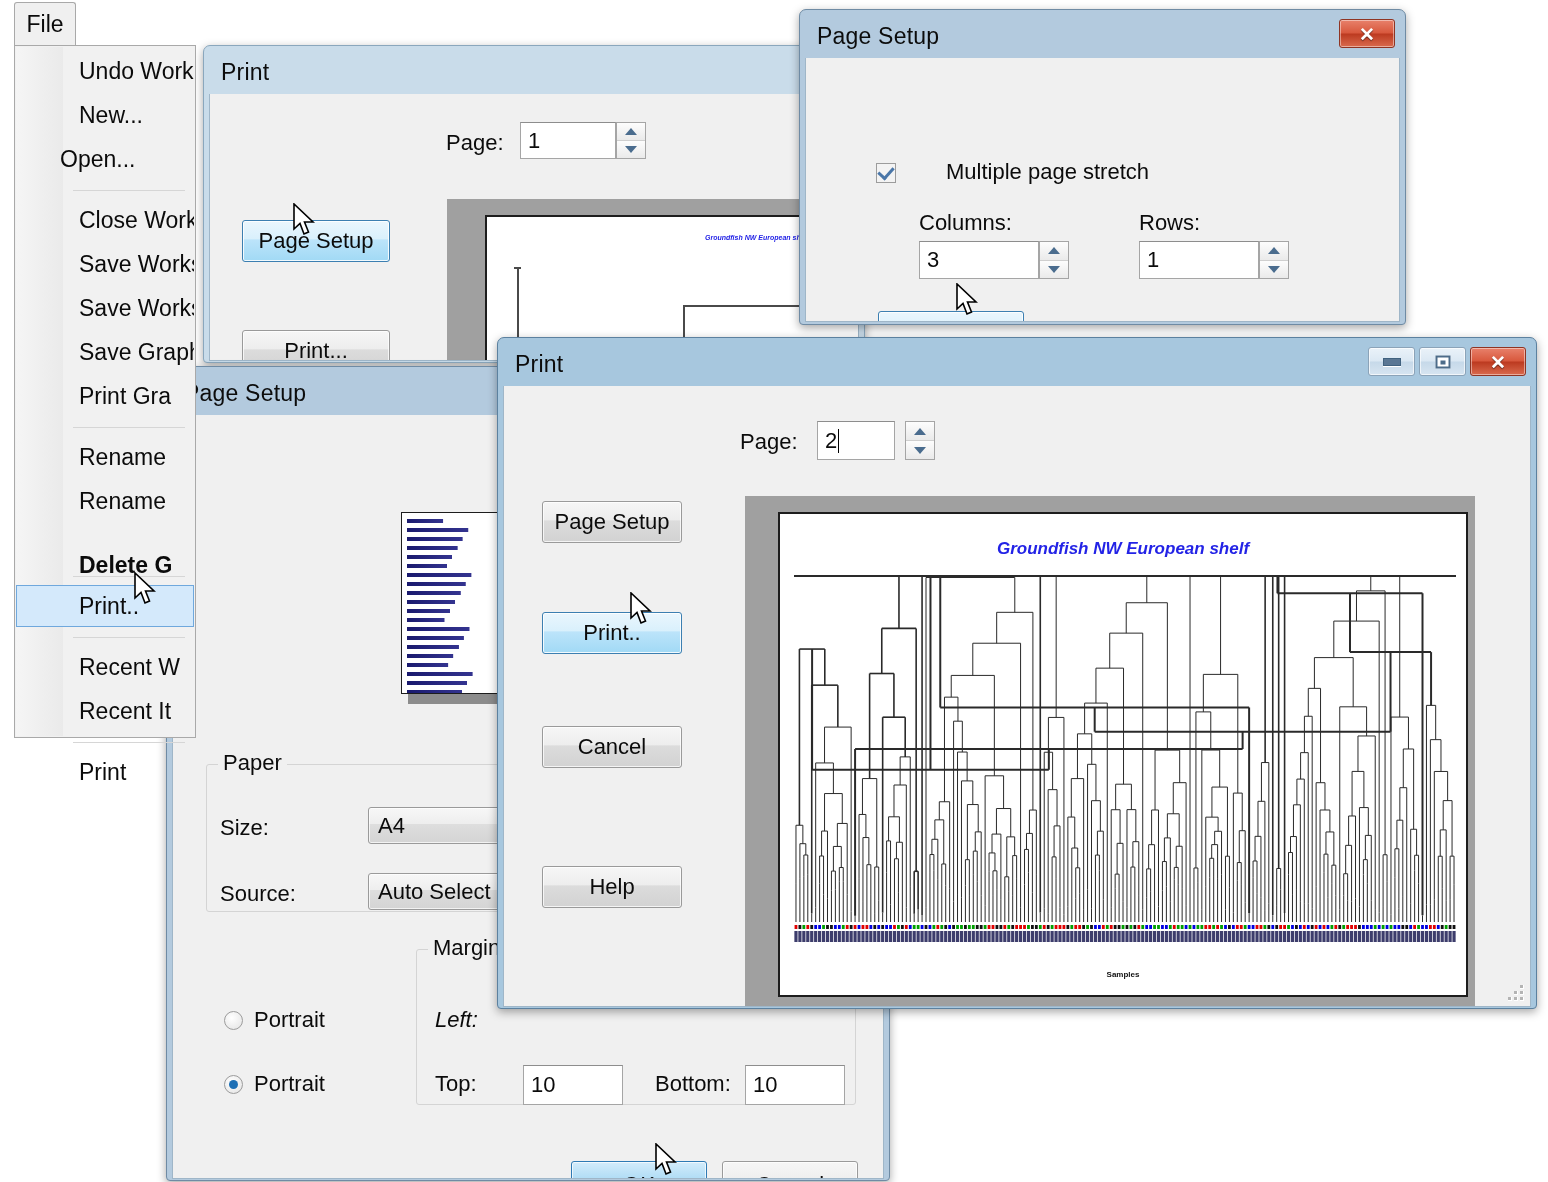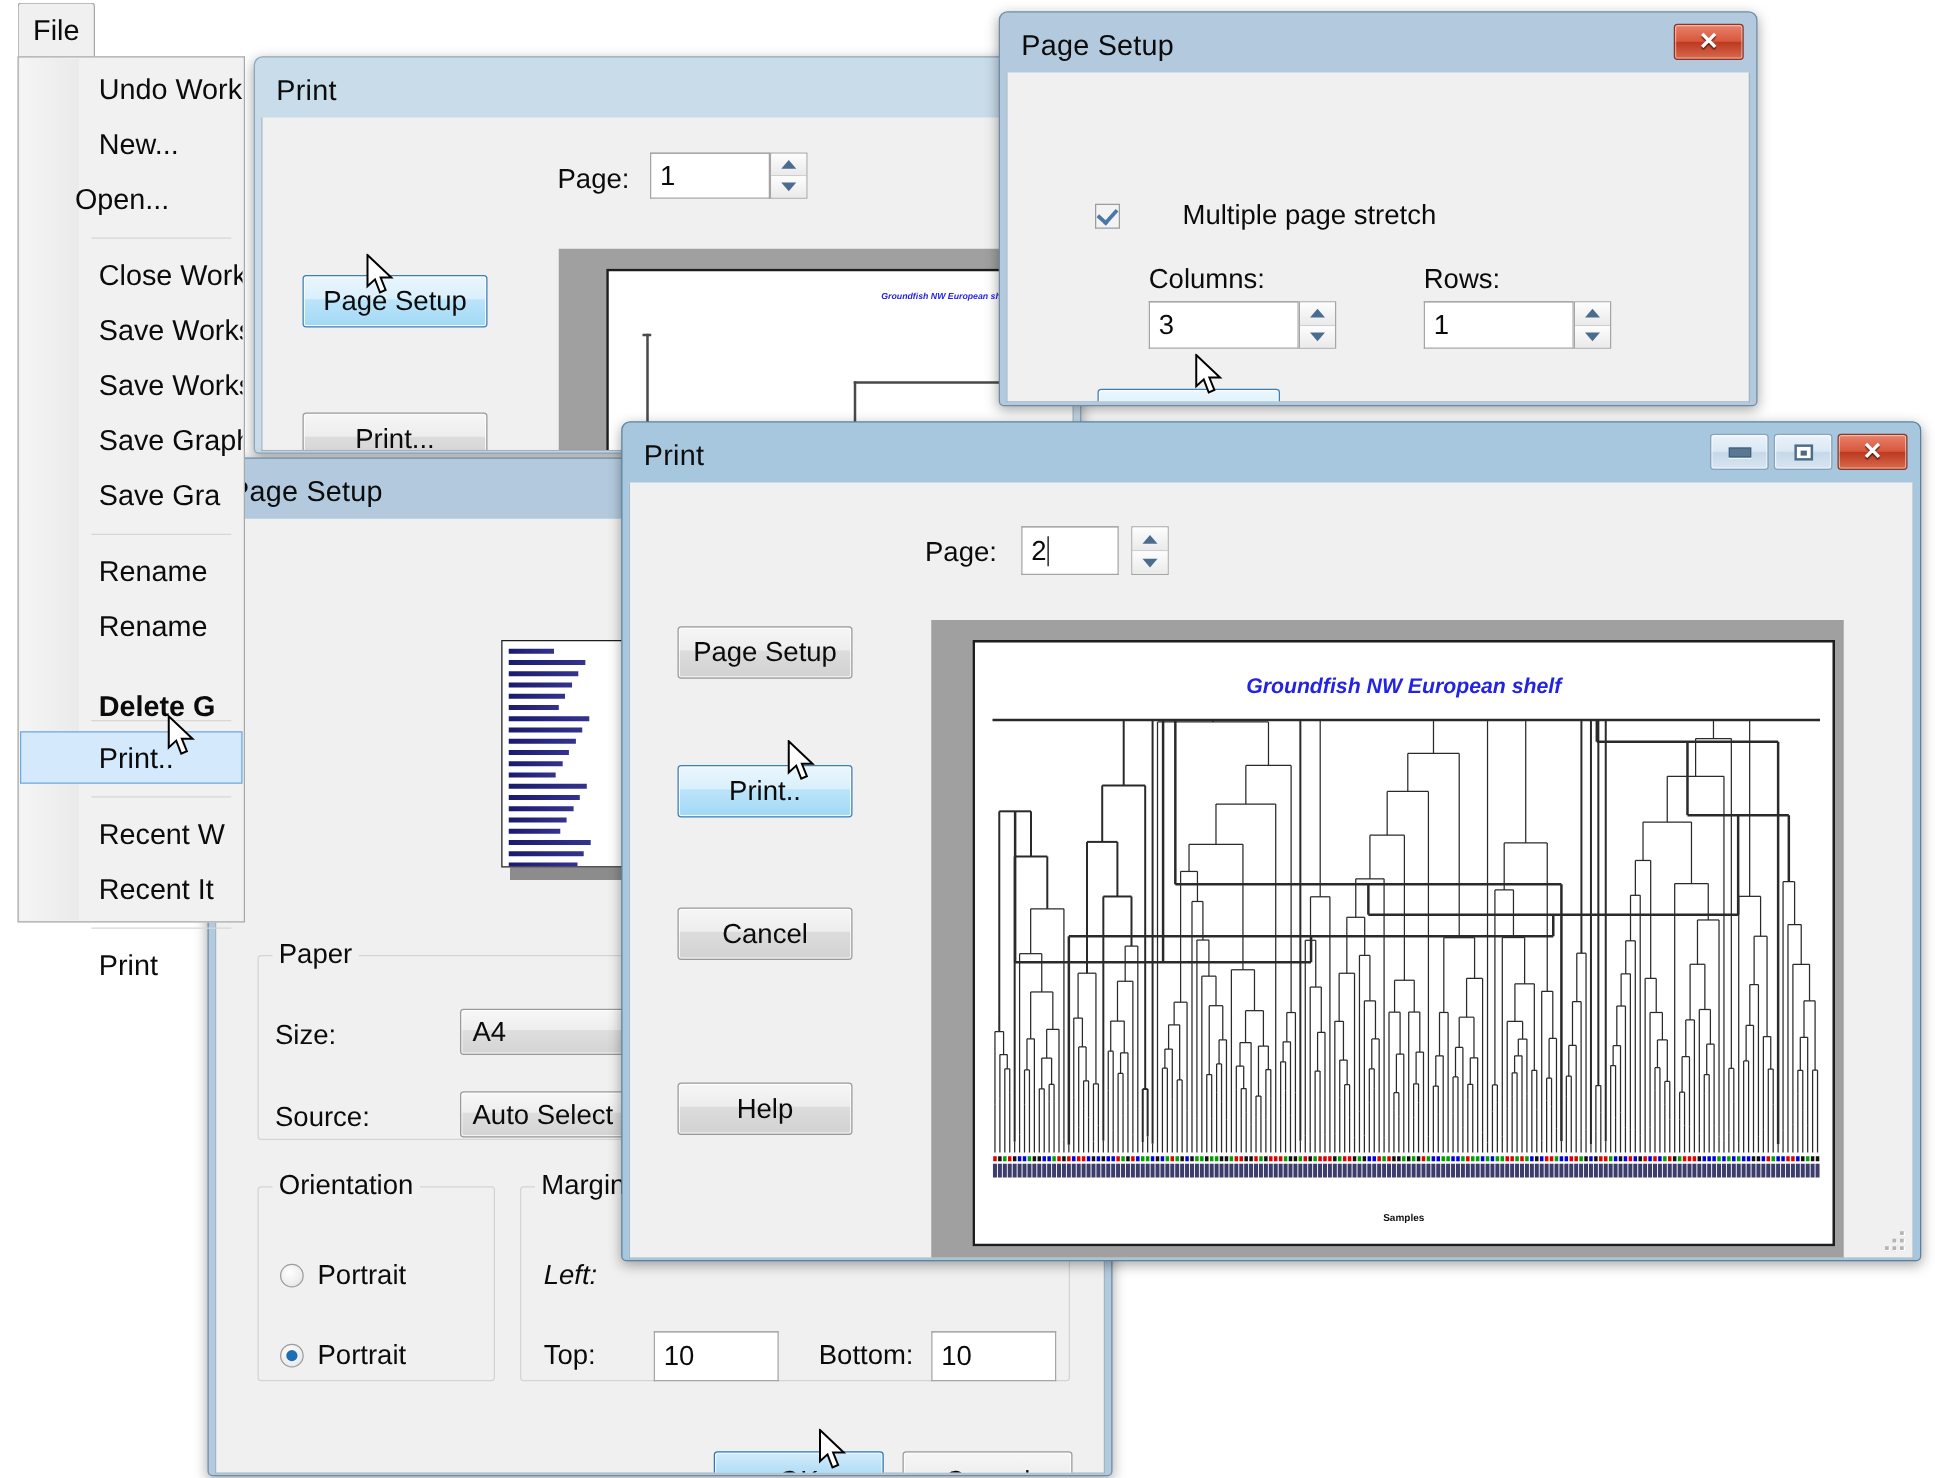--- a/index.html
+++ b/index.html
@@ -174,21 +174,21 @@
     <div class="menu-gutter"></div>
     <div id="menu-items">
         <div class="mi" style="top: 4px;">Undo Works</div>
         <div class="mi" style="top: 48px;">New...</div>
         <div class="mi" style="top: 92px; padding-left: 44px;">Open...</div>
         <div class="msep" style="top: 144px;"></div>
         <div class="mi" style="top: 153px;">Close Works</div>
         <div class="mi" style="top: 197px;">Save Worksp</div>
         <div class="mi" style="top: 241px;">Save Worksp</div>
         <div class="mi" style="top: 285px;">Save Graph</div>
-        <div class="mi" style="top: 329px;">Save Gra</div>
+        <div class="mi" style="top: 329px;">Print Gra</div>
         <div class="msep" style="top: 381px;"></div>
         <div class="mi" style="top: 390px;">Rename</div>
         <div class="mi" style="top: 434px;">Rename</div>
         <div class="mi" style="top: 498px; font-weight: bold;">Delete G</div>
         <div class="msep" style="top: 530px;"></div>
         <div class="mi sel" style="top: 539px;">Print..</div>
         <div class="msep" style="top: 591px;"></div>
         <div class="mi" style="top: 600px;">Recent W</div>
         <div class="mi" style="top: 644px;">Recent It</div>
         <div class="msep" style="top: 696px;"></div>
@@ -306,23 +306,20 @@
     </div>
 
     <div class="grp" style="left:33px;top:349px;width:650px;height:148px;">
       <div class="cap">Paper</div>
     </div>
     <div class="lbl" style="left:47px;top:400px;">Size:</div>
     <div class="combo" style="left:195px;top:392px;width:330px;">A4</div>
     <div class="lbl" style="left:47px;top:466px;">Source:</div>
     <div class="combo" style="left:195px;top:458px;width:330px;">Auto Select</div>
 
-    <div class="grp" style="left:33px;top:534px;width:190px;height:156px;">
-      <div class="cap">Orientation</div>
-    </div>
     <div class="radio" style="left:51px;top:596px;"></div>
     <div class="lbl" style="left:81px;top:592px;">Portrait</div>
     <div class="radio on" style="left:51px;top:660px;"></div>
     <div class="lbl" style="left:81px;top:656px;">Portrait</div>
 
     <div class="grp" style="left:243px;top:534px;width:440px;height:156px;">
       <div class="cap">Margins</div>
     </div>
     <div class="lbl" style="left:262px;top:592px;font-style:italic;">Left:</div>
     <div class="lbl" style="left:262px;top:656px;">Top:</div>

